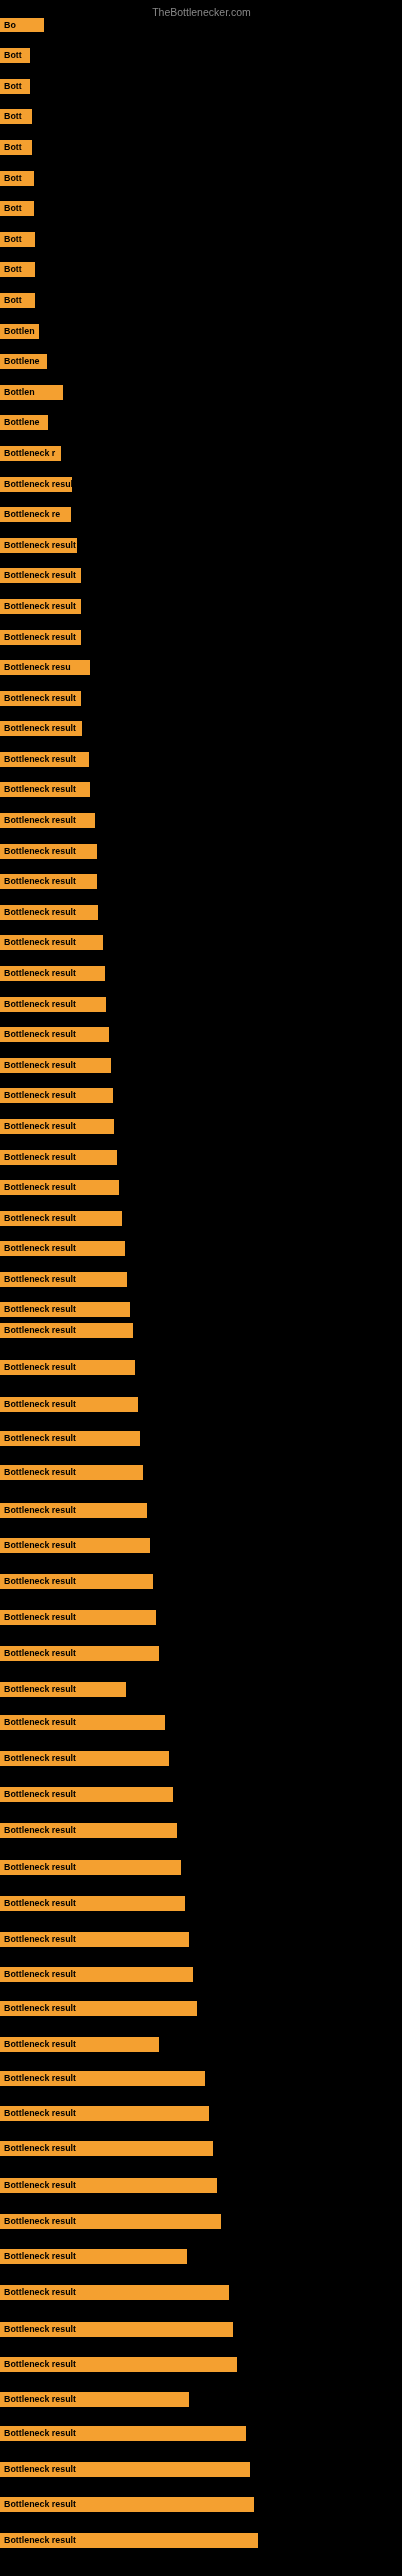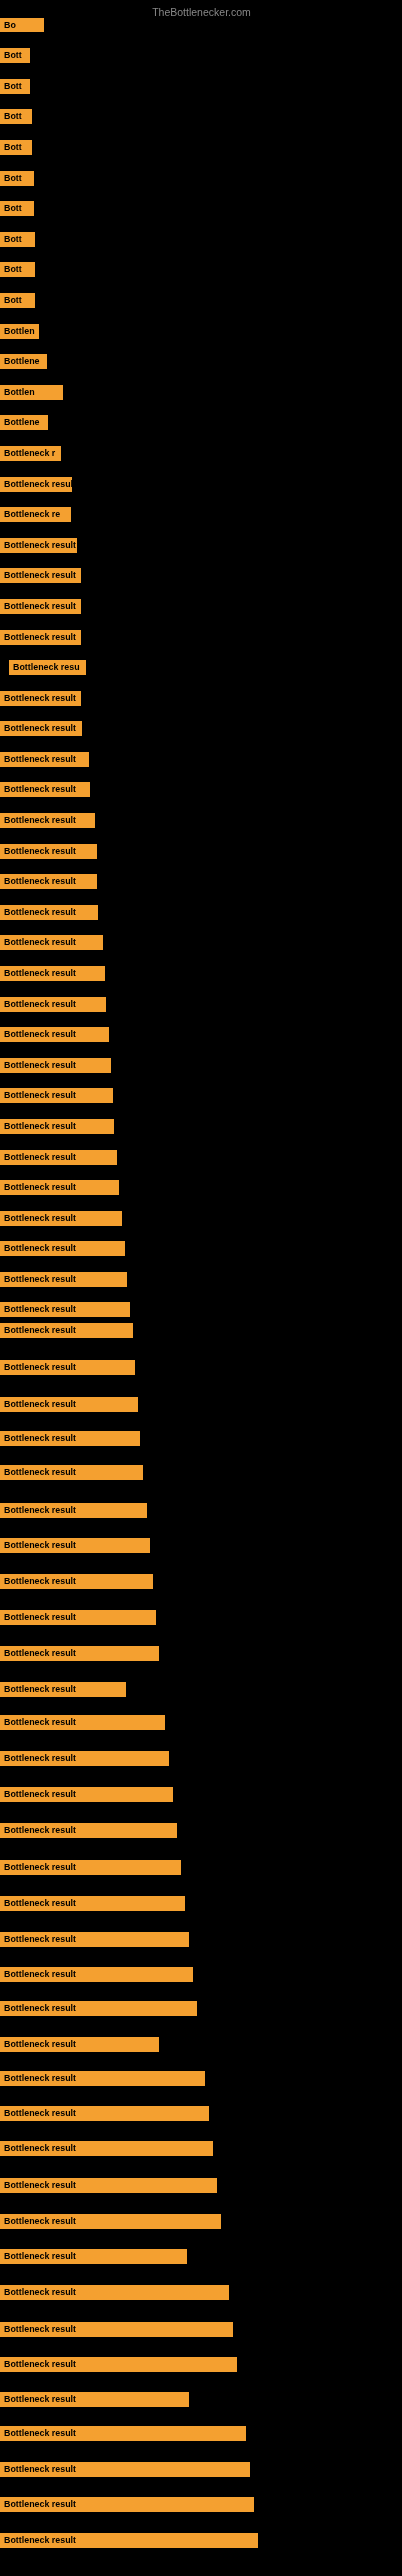--- a/index.html
+++ b/index.html
@@ -104,21 +104,21 @@
     <div class="bottleneck-item" style="top: 568px;">
       <span class="bottleneck-label" style="width: 81px;">Bottleneck result</span>
     </div>
     <div class="bottleneck-item" style="top: 599px;">
       <span class="bottleneck-label" style="width: 81px;">Bottleneck result</span>
     </div>
     <div class="bottleneck-item" style="top: 630px;">
       <span class="bottleneck-label" style="width: 81px;">Bottleneck result</span>
     </div>
     <div class="bottleneck-item" style="top: 660px;">
-      <span class="bottleneck-label" style="width: 77px; margin-left: 9px;">Bottleneck resu</span>
+      <span class="bottleneck-label" style="width: 90px;">Bottleneck resu</span>
     </div>
     <div class="bottleneck-item" style="top: 691px;">
       <span class="bottleneck-label" style="width: 81px;">Bottleneck result</span>
     </div>
     <div class="bottleneck-item" style="top: 721px;">
       <span class="bottleneck-label" style="width: 82px;">Bottleneck result</span>
     </div>
     <div class="bottleneck-item" style="top: 752px;">
       <span class="bottleneck-label" style="width: 89px;">Bottleneck result</span>
     </div>

